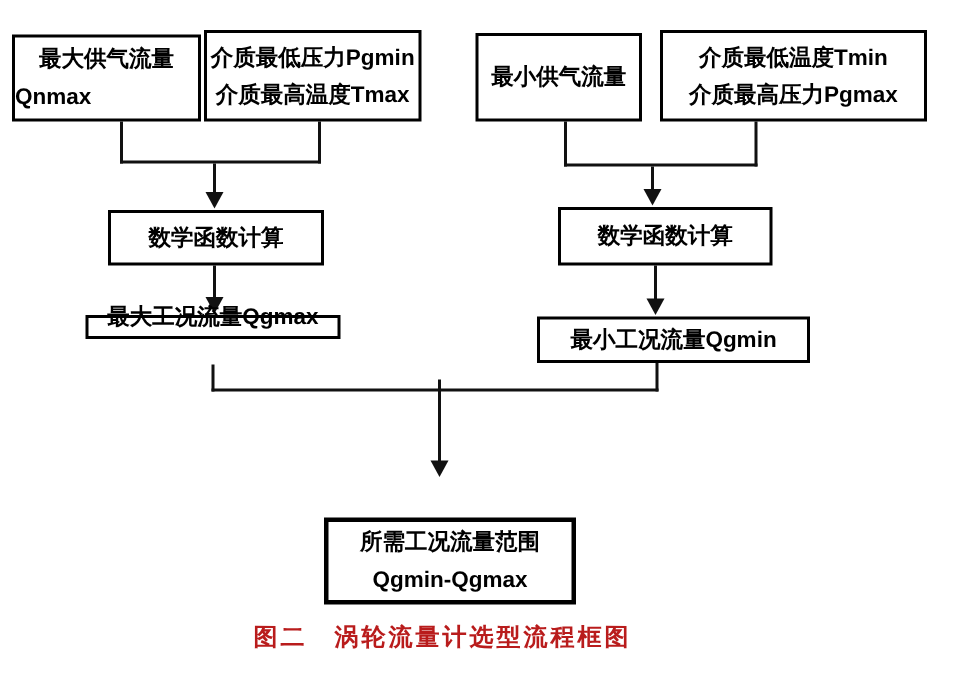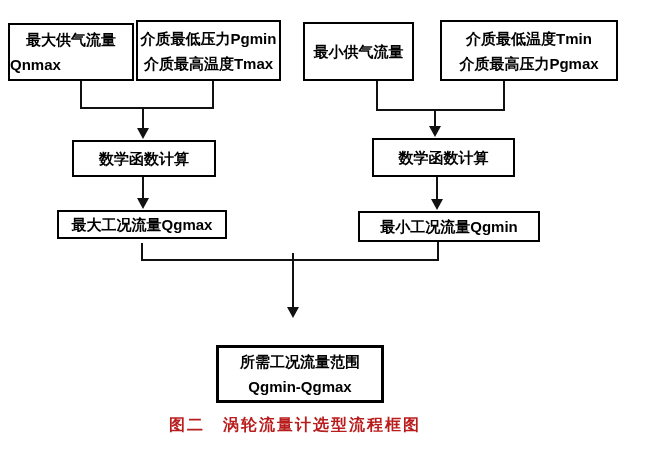--- a/index.html
+++ b/index.html
@@ -60,21 +60,21 @@
   <div class="box qnmax-box" style="left:8px; top:23px; width:126px; height:58px;">
     <span class="line line1">最大供气流量</span>
     <span class="line line2">Qnmax</span>
   </div>
 
   <div class="box" style="left:136px; top:20px; width:145px; height:61px;">
     <span class="line">介质最低压力Pgmin</span>
     <span class="line">介质最高温度Tmax</span>
   </div>
 
-  <div class="box" style="left:303px; top:22px; width:111px; height:59px;gap:36px;">
+  <div class="box" style="left:317px; top:22px; width:111px; height:59px;gap:36px;">
     <span class="line">最小供气流量</span>
   </div>
 
   <div class="box" style="left:440px; top:20px; width:178px; height:61px;">
     <span class="line">介质最低温度Tmin</span>
     <span class="line">介质最高压力Pgmax</span>
   </div>
 
   <div class="vline" style="left:80px; top:81px; height:28px;"></div>
   <div class="vline" style="left:212px; top:81px; height:28px;"></div>
@@ -93,21 +93,21 @@
   </div>
   <div class="box" style="left:372px; top:138px; width:143px; height:39px;">
     <span class="line">数学函数计算</span>
   </div>
 
   <div class="vline" style="left:142px; top:177px; height:22px;"></div>
   <div class="arrowhead" style="left:137px; top:198px;"></div>
   <div class="vline" style="left:436px; top:177px; height:23px;"></div>
   <div class="arrowhead" style="left:431px; top:199px;"></div>
 
-  <div class="box" style="left:57px; top:210px; width:170px; height:29px;">
+  <div class="box" style="left:57px; top:210px; width:170px; height:16px;justify-content:flex-end;">
     <span class="line">最大工况流量Qgmax</span>
   </div>
   <div class="box" style="left:358px; top:211px; width:182px; height:31px;">
     <span class="line">最小工况流量Qgmin</span>
   </div>
 
   <div class="vline" style="left:141px; top:243px; height:18px;"></div>
   <div class="vline" style="left:437px; top:242px; height:19px;"></div>
   <div class="hline" style="left:141px; top:259px; width:298px;"></div>
   <div class="vline" style="left:292px; top:253px; height:55px;"></div>

